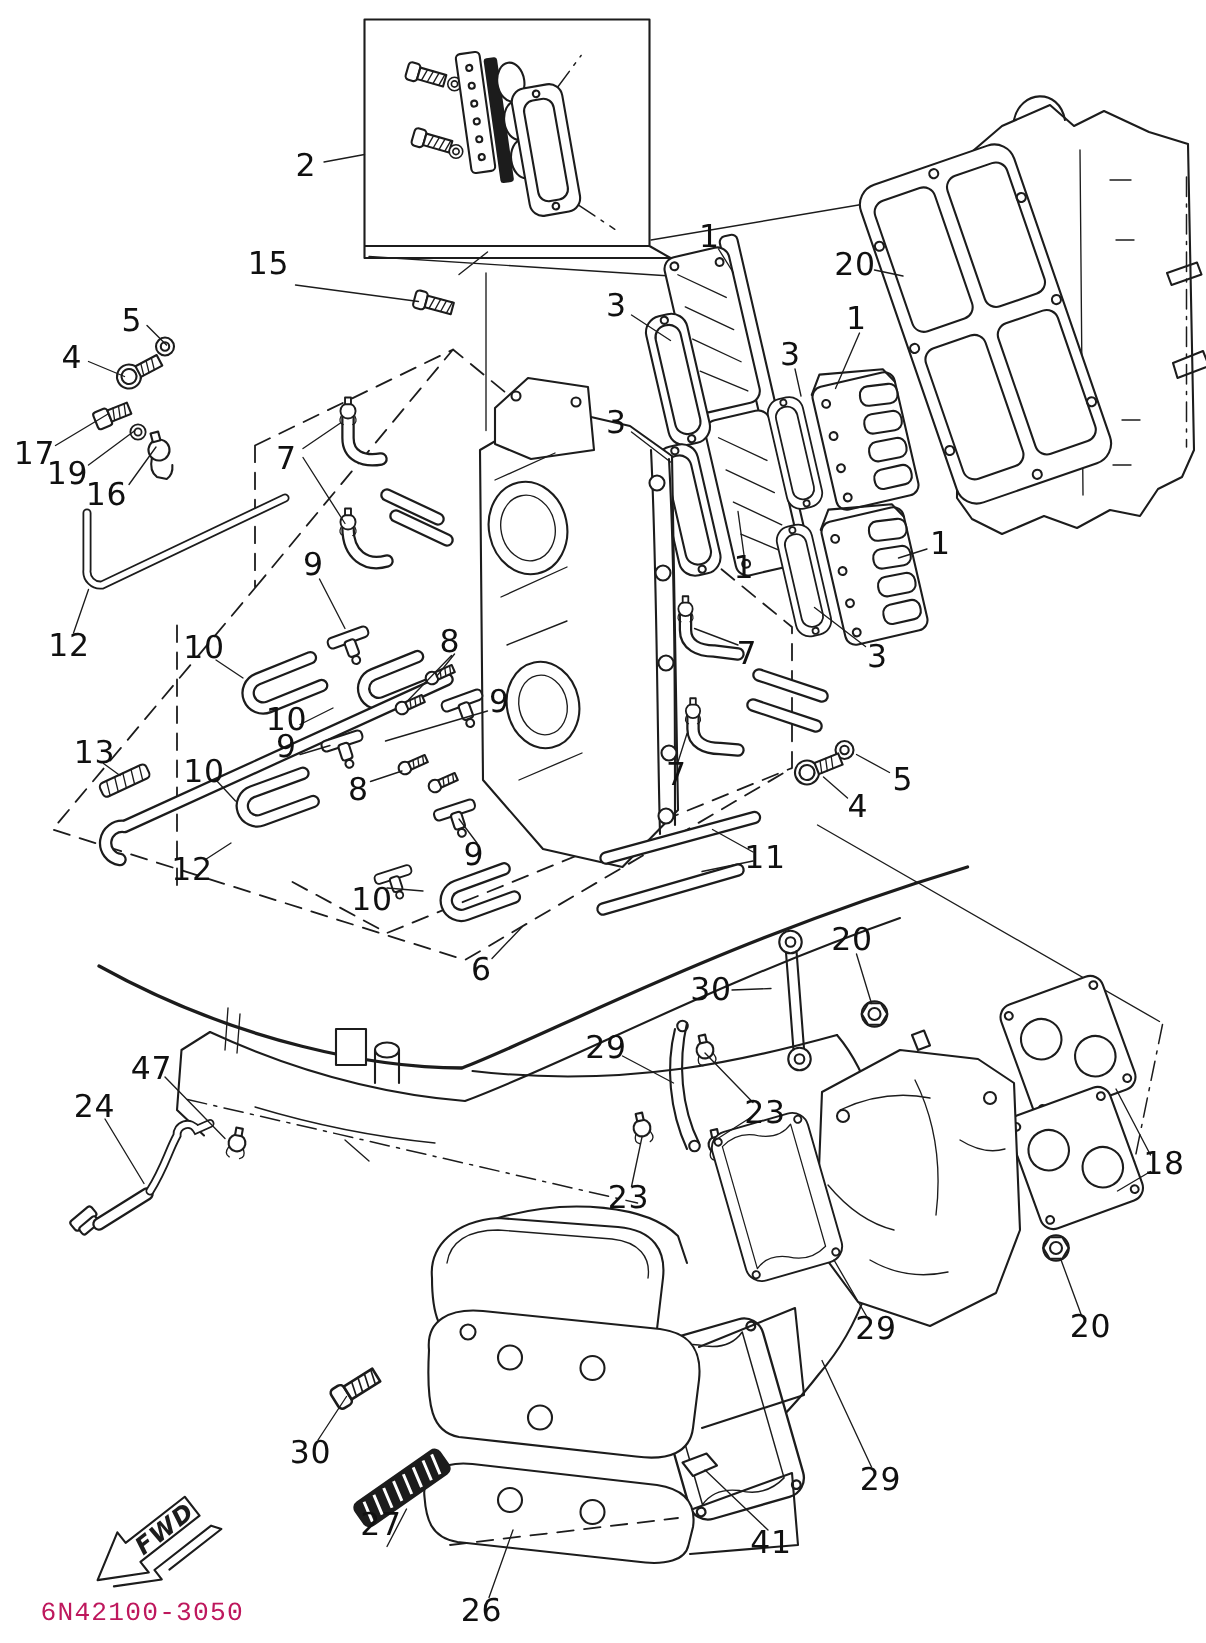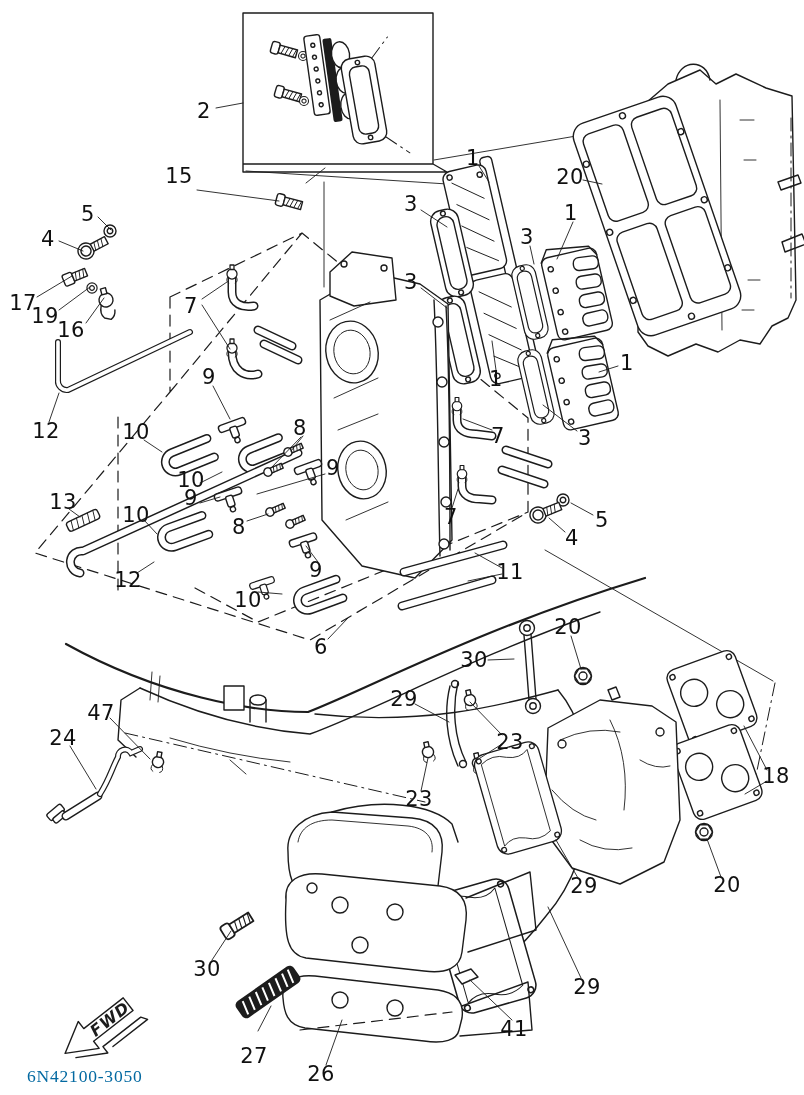--- a/index.html
+++ b/index.html
@@ -12,22 +12,22 @@
   svg .thin{stroke-width:.9}
   svg .thick{stroke-width:2.2}
   svg .dash{stroke-dasharray:11 7;stroke-width:1.2}
   svg .dashdot{stroke-dasharray:13 5 2 5;stroke-width:1}
   svg .tubeO{stroke:#1c1c1c;fill:none;stroke-width:9;stroke-linecap:round;stroke-linejoin:round}
   svg .tubeI{stroke:#fff;fill:none;stroke-width:6;stroke-linecap:round;stroke-linejoin:round}
   svg .rodO{stroke:#1c1c1c;fill:none;stroke-width:6;stroke-linecap:round}
   svg .rodI{stroke:#fff;fill:none;stroke-width:3.6;stroke-linecap:round}
   .co{position:absolute;transform:translate(-50%,-50%);font-size:21px;line-height:1;
       color:#101010;letter-spacing:.5px;white-space:nowrap}
-  .part-code{position:absolute;left:27px;top:1066px;font-size:17.5px;color:#0369a1;
-      font-family:Liberation Serif, serif;letter-spacing:.8px}
+  .part-code{position:absolute;left:27px;top:1066px;font-size:17.5px;color:#be185d;
+      font-family:Liberation Mono, monospace;letter-spacing:.8px}
   .fwd-text{font-family:"DejaVu Sans",sans-serif;font-weight:bold;font-style:italic;
       font-size:16px;fill:#1c1c1c;letter-spacing:1px}
 </style>
 </head>
 <body>
 
 <div class="stage">
 <svg width="804" height="1095" viewBox="0 0 804 1095">
 
   <defs>
@@ -446,20 +446,20 @@
     <span class="co" style="left:474px;top:660px">30</span>
     <span class="co" style="left:404px;top:699px">29</span>
     <span class="co" style="left:510px;top:742px">23</span>
     <span class="co" style="left:776px;top:776px">18</span>
     <span class="co" style="left:419px;top:799px">23</span>
     <span class="co" style="left:101px;top:713px">47</span>
     <span class="co" style="left:63px;top:738px">24</span>
     <span class="co" style="left:584px;top:886px">29</span>
     <span class="co" style="left:727px;top:885px">20</span>
     <span class="co" style="left:207px;top:969px">30</span>
-    <span class="co" style="left:254px;top:1056px">27</span>
+    <span class="co" style="left:254px;top:1017px">27</span>
     <span class="co" style="left:321px;top:1074px">26</span>
     <span class="co" style="left:514px;top:1029px">41</span>
     <span class="co" style="left:587px;top:987px">29</span>
   </div>
 
   <div class="part-code">6N42100-3050</div>
 </div>
 
 </body></html>

